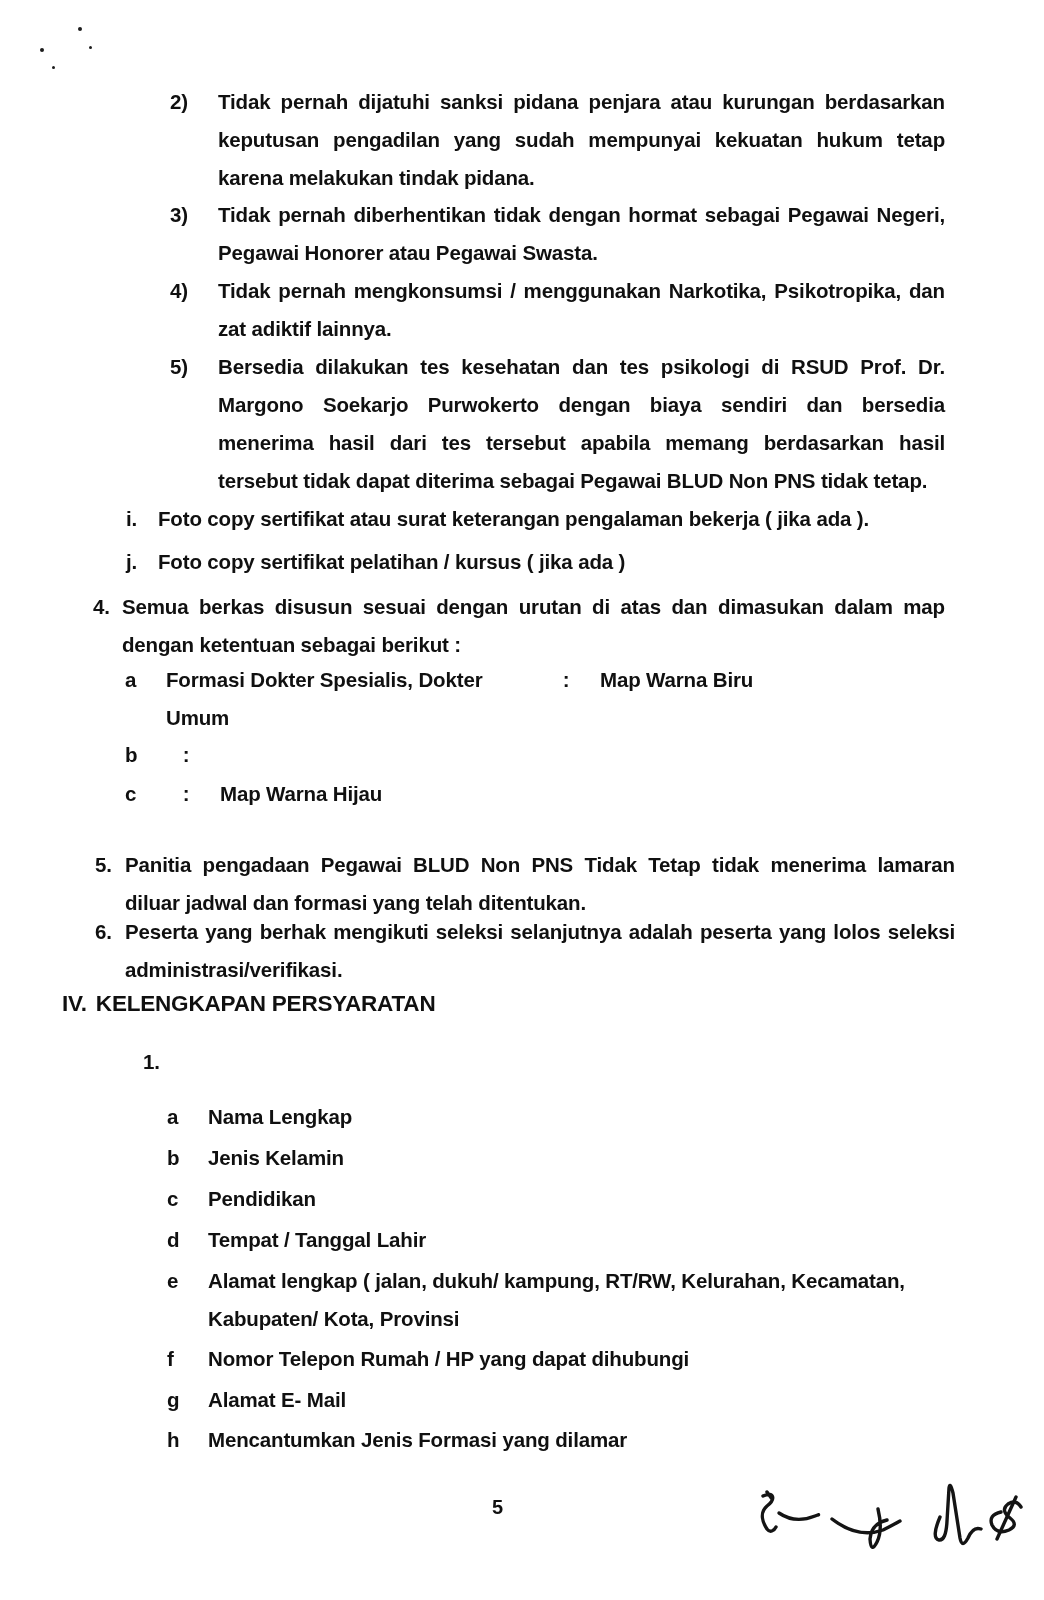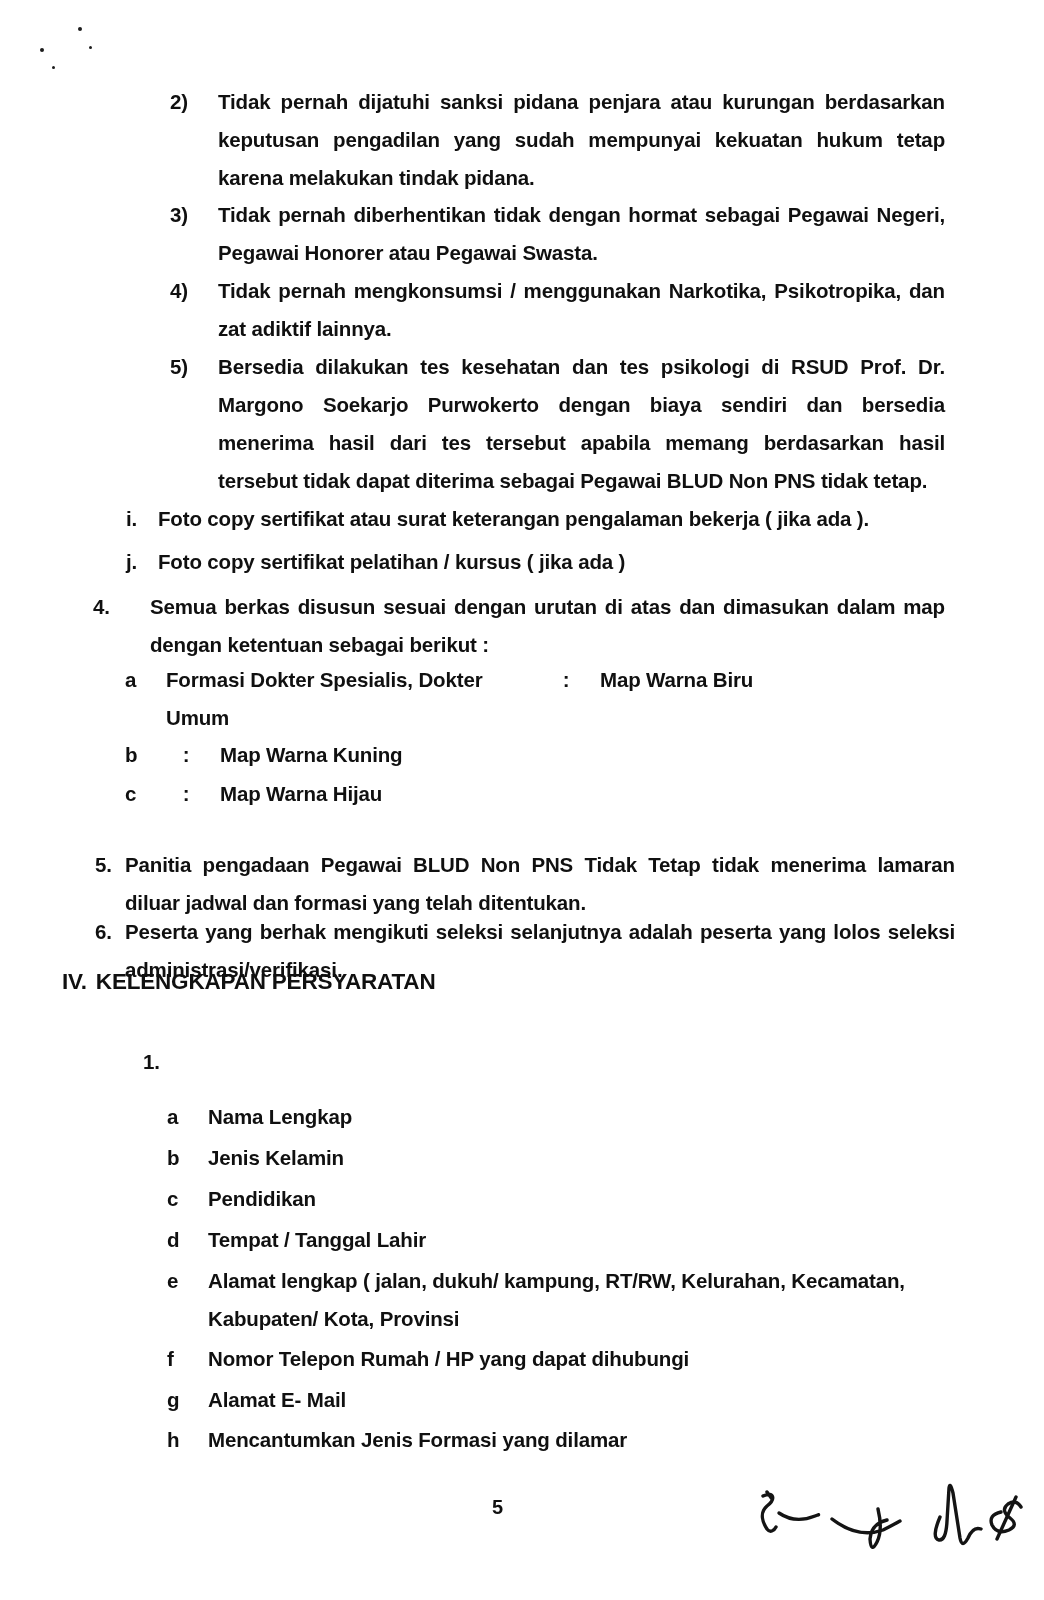--- a/index.html
+++ b/index.html
@@ -18,36 +18,36 @@
   .numbered .mk{width:48px;}
   .numbered p{width:727px;}
 
   
   .ij{left:126px;width:860px;}
   .ij .mk{width:32px;}
 
   
   .lvl4{left:93px;width:852px;}
   .lvl4 .mk{width:29px;}
-  .lvl4 p{width:823px;margin-left:28px;}
+  .lvl4 p{width:823px;}
 
   
   .maprow{left:125px;width:880px;}
   .maprow .mk{width:41px;}
   .maprow .desc{width:380px;}
   .maprow .colon{flex:0 0 40px;text-align:center;}
   .maprow .mapname{margin-left:14px;}
 
   
   .lvl56{left:95px;width:860px;}
   .lvl56 .mk{width:30px;}
   .lvl56 p{width:830px;}
 
   
-  .heading{left:62px;top:963px;font-size:22.5px;letter-spacing:-0.2px;justify-content:flex-end;}
+  .heading{left:62px;top:985px;font-size:22.5px;letter-spacing:-0.2px;justify-content:flex-end;}
   .heading .numeral{margin-right:9px;}
 
   
   .item1{left:143px;width:860px;}
   .item1 .mk{width:30px;}
 
   
   .field{left:167px;width:810px;}
   .field .mk{width:41px;}
   .field p{width:755px;}
@@ -101,21 +101,20 @@
 
   <div class="blk maprow" style="top:661px;">
     <span class="mk">a</span>
     <p class="desc">Formasi Dokter Spesialis, Dokter Umum</p>
     <span class="colon">:</span>
     <p class="mapname">Map Warna Biru</p>
   </div>
   <div class="blk maprow" style="top:736px;">
     <span class="mk">b</span>
     <span class="colon">:</span>
-    <p class="mapname">Map Warna Kuning</p>
   </div>
   <div class="blk maprow" style="top:775px;">
     <span class="mk">c</span>
     <span class="colon">:</span>
     <p class="mapname">Map Warna Hijau</p>
   </div>
 
   <div class="blk lvl56" style="top:846px;">
     <span class="mk">5.</span>
     <p class="jus">Panitia pengadaan Pegawai BLUD Non PNS Tidak Tetap tidak menerima lamaran diluar jadwal dan formasi yang telah ditentukan.</p>

